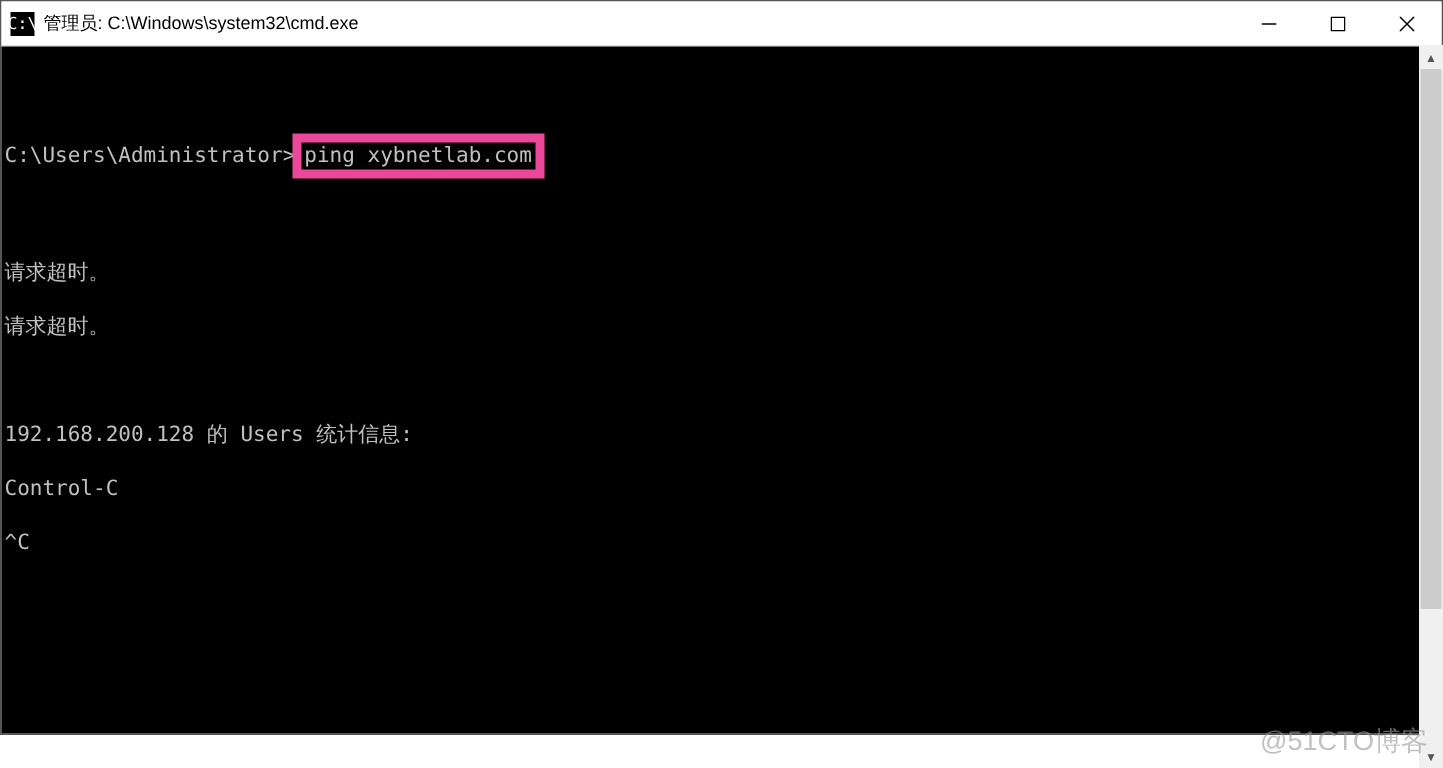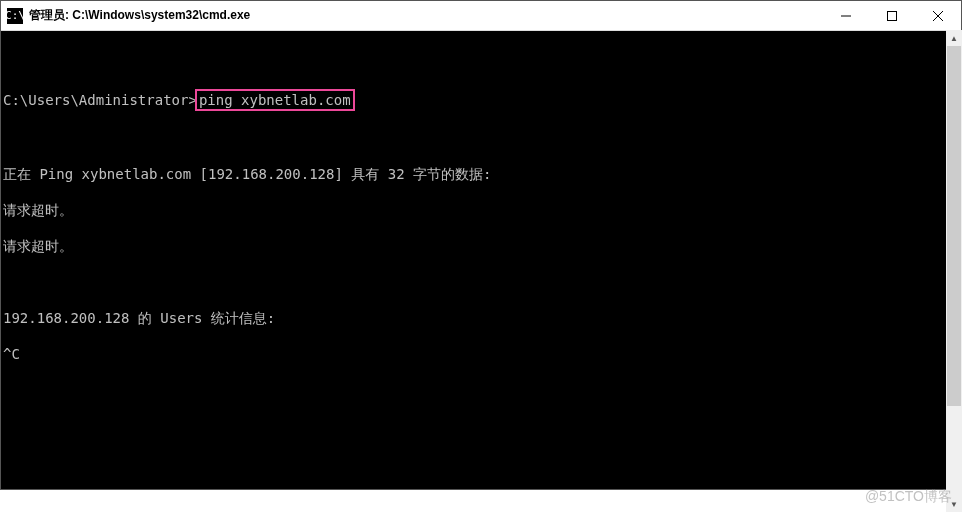--- a/index.html
+++ b/index.html
@@ -33,21 +33,21 @@
     height: 16px;
     margin: 0 6px;
     display: inline-flex;
     align-items: center;
     justify-content: center;
     font-size: 11px;
     background: #000;
     color: #fff;
     font-family: monospace;
   }
-  .titlebar-title { flex: 0 0 auto; font-weight: bold; }
+  .titlebar-title { flex: 0 0 auto; }
   .titlebar-spacer { flex: 1; }
   .win-controls { display: flex; height: 100%; }
   .win-btn {
     width: 46px;
     height: 100%;
     display: flex;
     align-items: center;
     justify-content: center;
     font-size: 12px;
     color: #000;
@@ -61,21 +61,21 @@
     font-family: "NSimSun", "SimSun", "Consolas", monospace;
     font-size: 14px;
     line-height: 18px;
     padding: 4px 2px;
     white-space: pre;
     overflow: hidden;
     position: relative;
   }
   .line { white-space: pre; }
   .highlight-box {
-    border: 2px solid #ec4899;
+    border: 6px solid #ec4899;
     display: inline-block;
     padding: 0 2px;
     margin-left: -2px;
   }
   @keyframes blink { 50% { opacity: 0; } }
   .scrollbar {
     position: absolute;
     right: 0;
     top: 30px;
     bottom: 0;
@@ -102,21 +102,21 @@
     color: #555;
   }
   .scrollbar-btn.up { top: 0; }
   .scrollbar-btn.down { bottom: 0; }
   .watermark {
     position: absolute;
     right: 10px;
     bottom: 6px;
     color: #999;
     opacity: 0.6;
-    font-size: 14px;
+    font-size: 18px;
   }
 </style>
 </head>
 <body>
 
 <div class="window">
   <div class="titlebar">
     <span class="titlebar-icon">C:\</span>
     <span class="titlebar-title">管理员: C:\Windows\system32\cmd.exe</span>
     <span class="titlebar-spacer"></span>
@@ -137,25 +137,25 @@
             <line x1="10" y1="0" x2="0" y2="10"></line>
           </svg>
       </div>
     </div>
   </div>
 
   <div class="terminal">
 <div class="line"> </div>
 <div class="line"><span>C:\Users\Administrator&gt;</span><span class="highlight-box">ping xybnetlab.com</span></div>
 <div class="line"> </div>
-<div class="line">正在 Ping xybnetlab.com [192.168.200.128] 具有 32 字节的数据:</div>
 <div class="line">请求超时。</div>
 <div class="line">请求超时。</div>
 <div class="line"> </div>
 <div class="line">192.168.200.128 的 Users 统计信息:</div>
+<div class="line">Control-C</div>
 <div class="line">^C</div>
 
 
 
 
 
 
 
 
 

